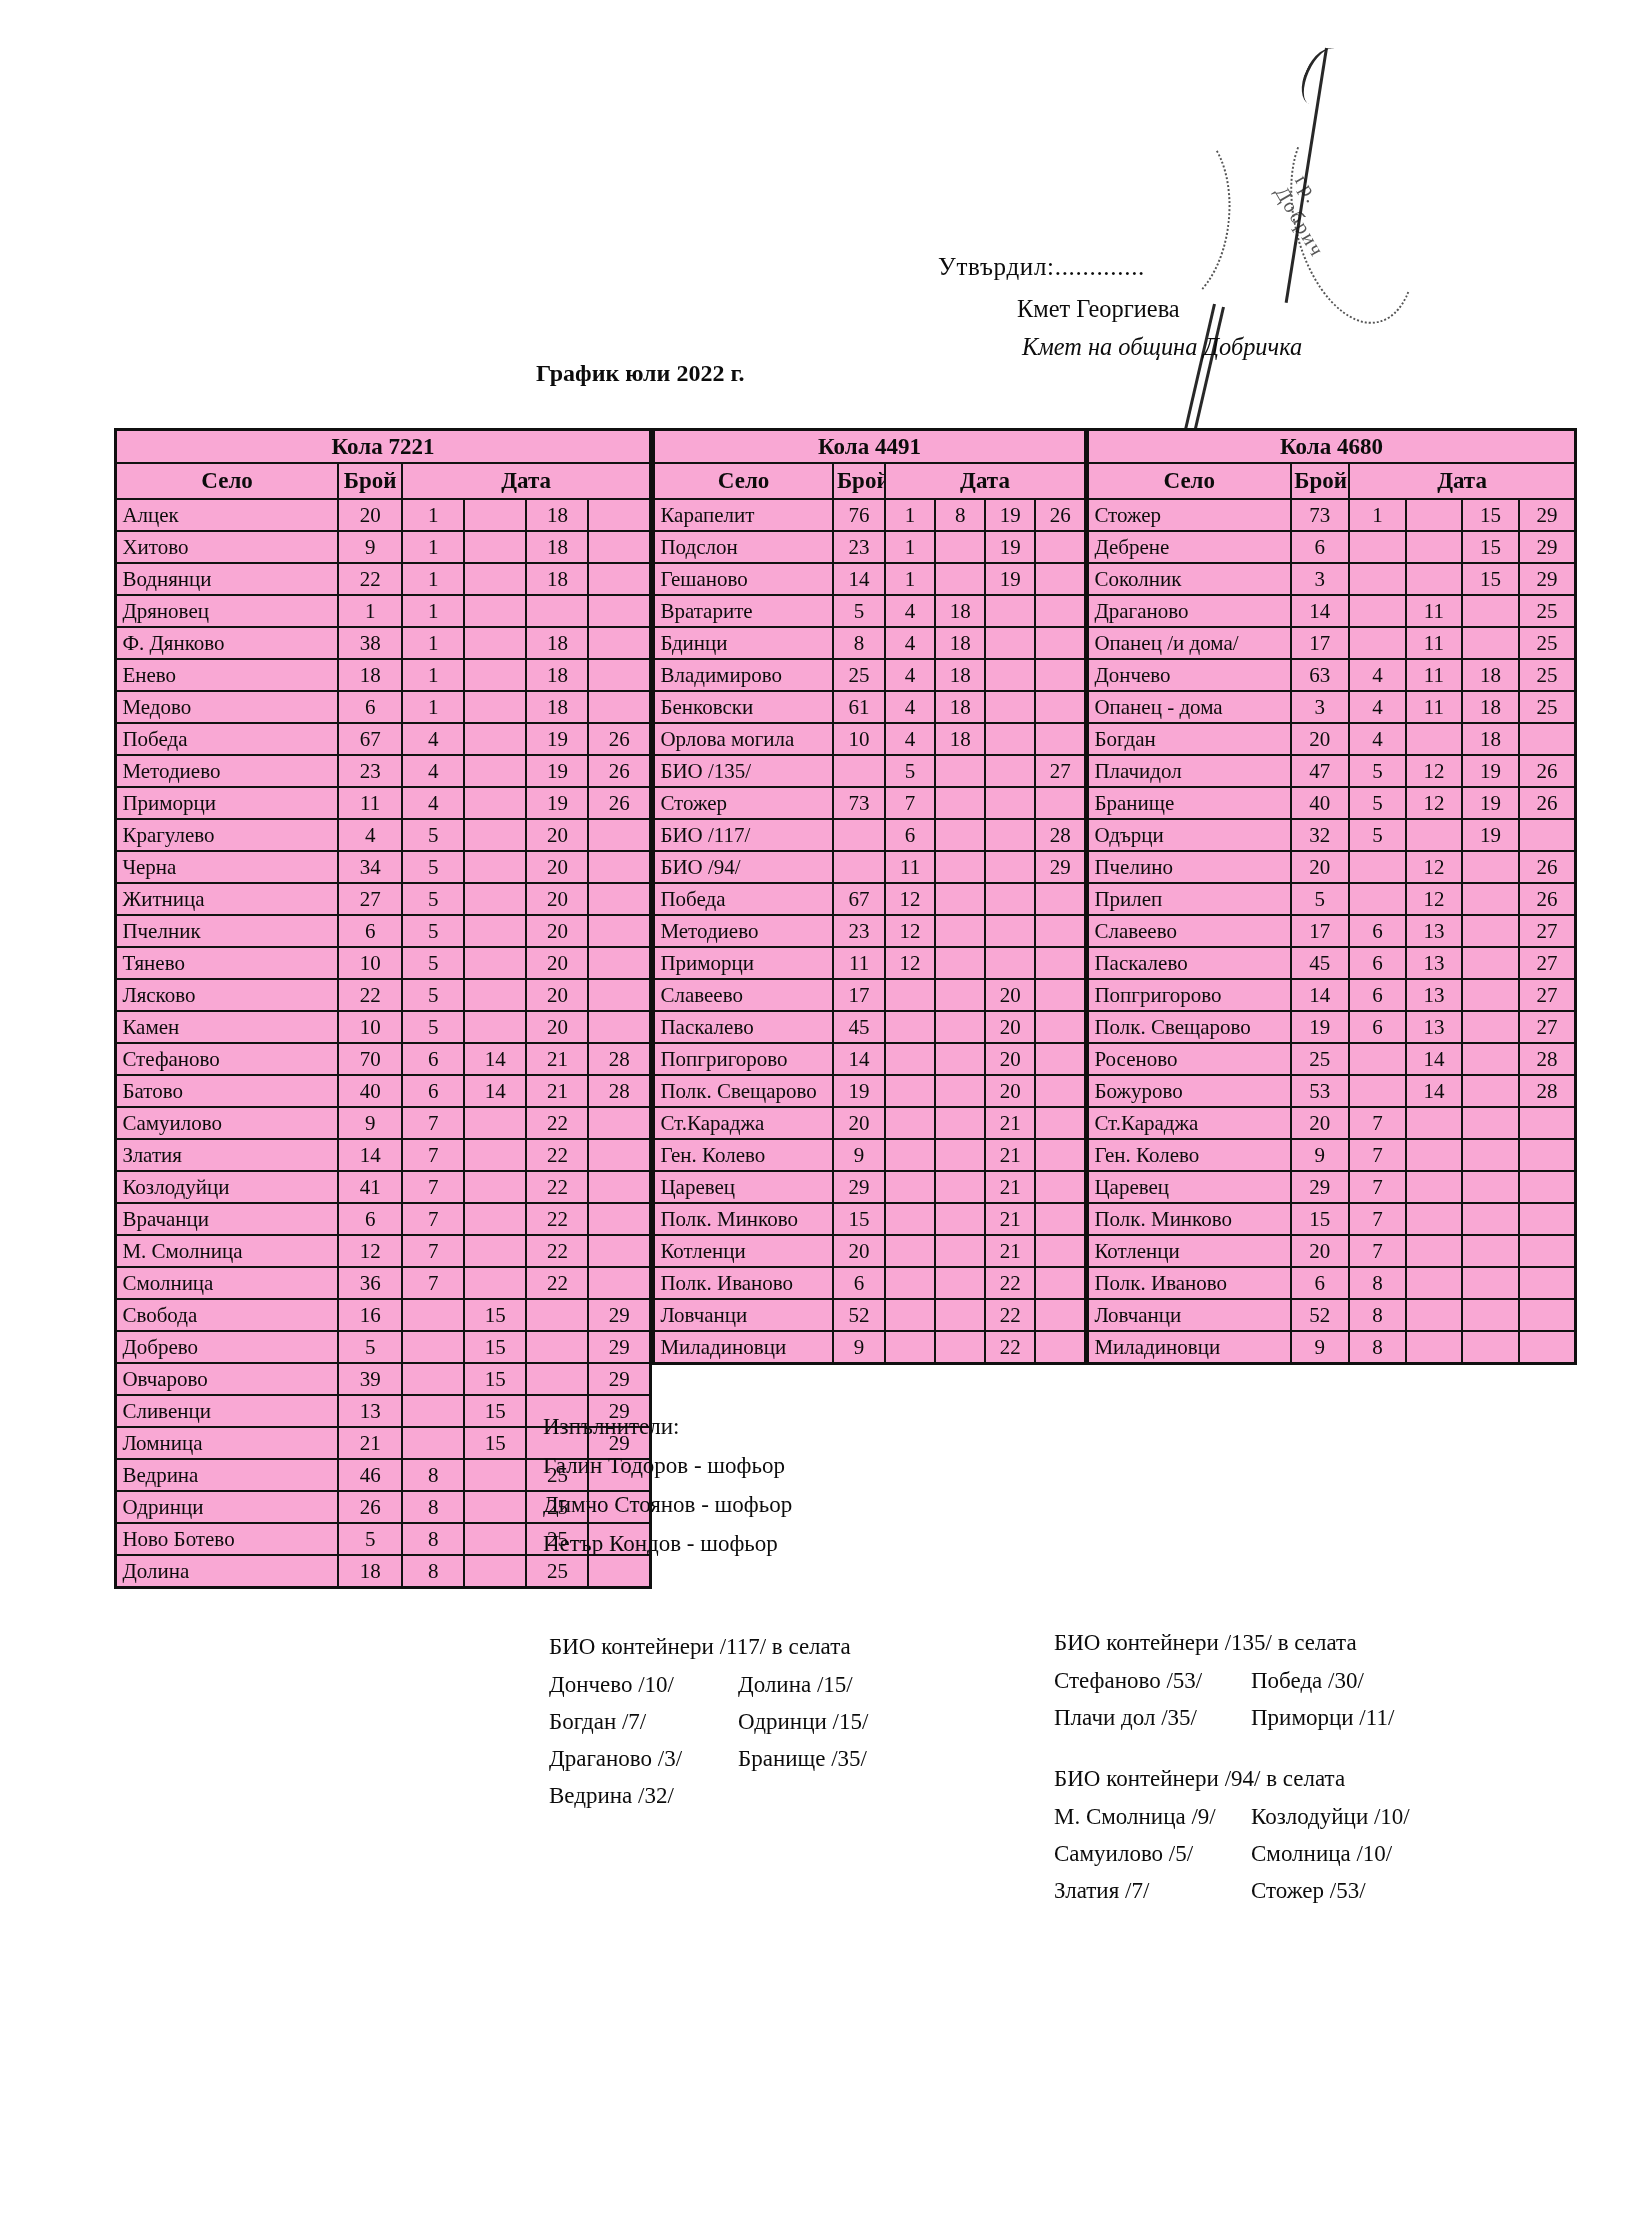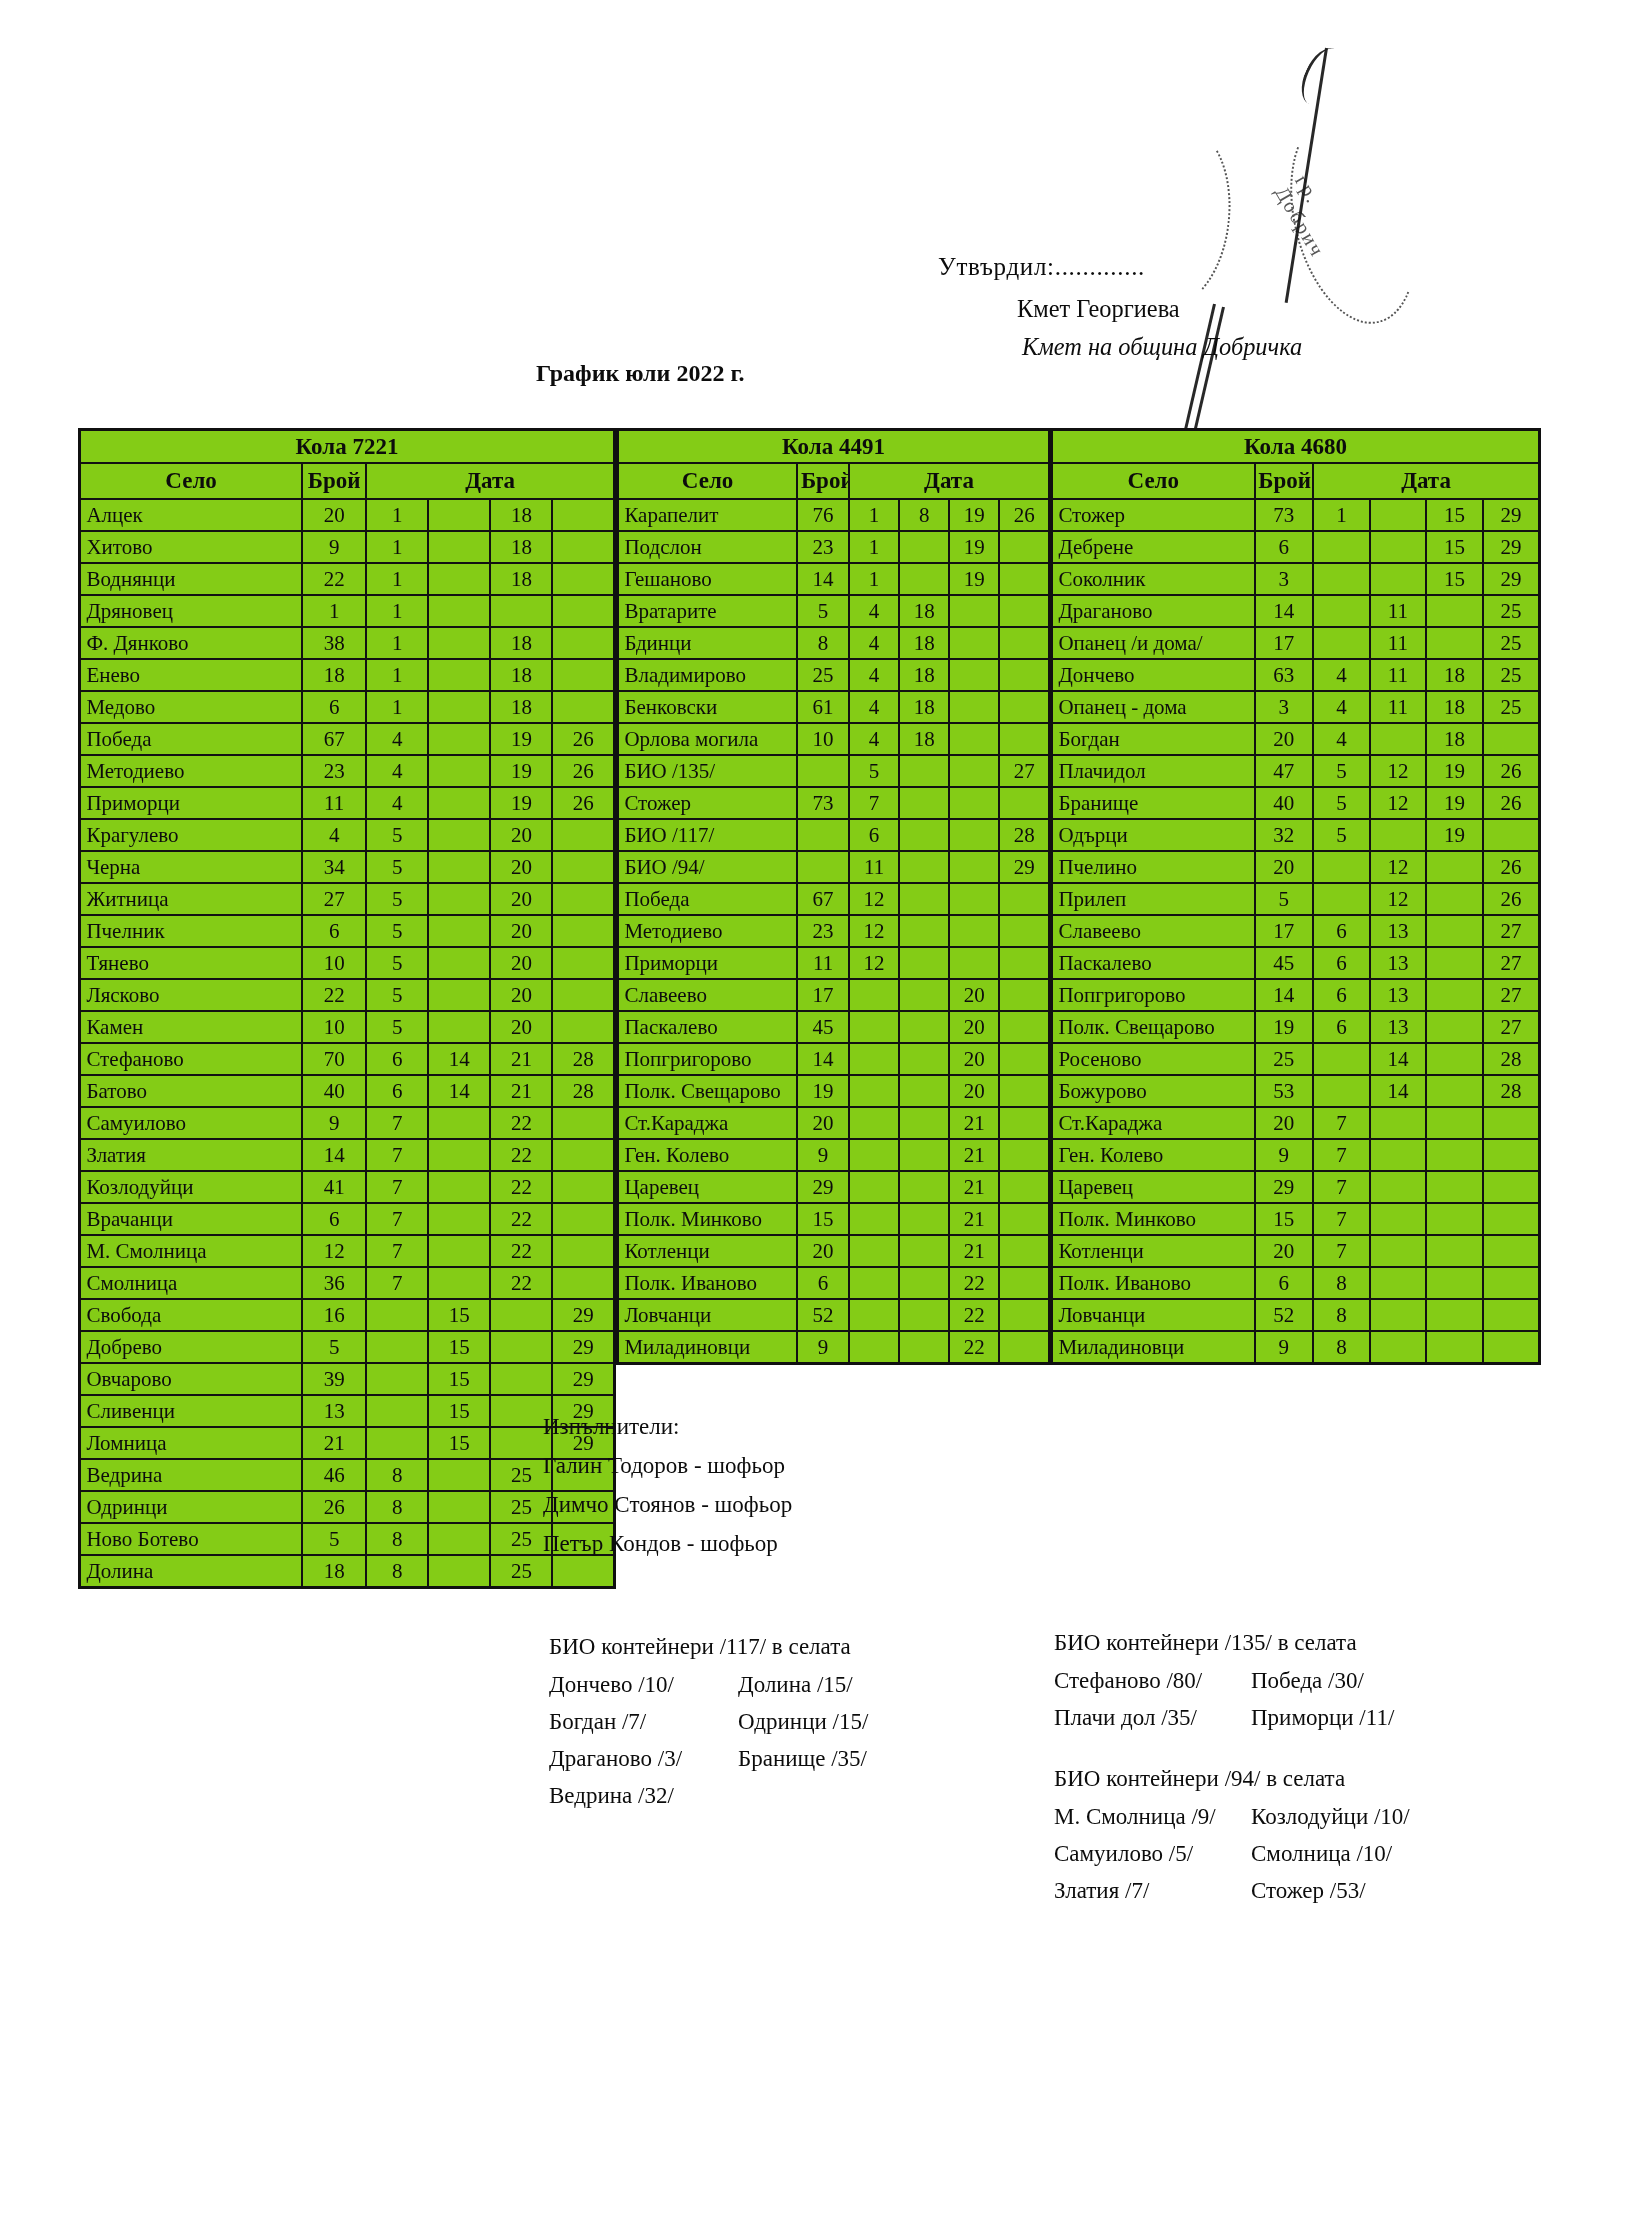--- a/index.html
+++ b/index.html
@@ -13,21 +13,22 @@
 
   
   .approve-line{left:938px;top:253px;font-size:25px;letter-spacing:0.7px;}
   .approver{left:1017px;top:295px;font-size:24.4px;}
   .approver-title{left:1022px;top:333px;font-size:24.4px;font-style:italic;}
   .doc-title{left:536px;top:360px;font-size:24px;font-weight:bold;}
 
   
   table.sched{
     position:absolute;border-collapse:collapse;table-layout:fixed;
-    background:#84cc16;
+    background:#f9a8d4;
+    margin-left:36px;
   }
   table.sched th,table.sched td{
     border:2px solid #121212;overflow:hidden;white-space:nowrap;
     padding:0 5.4px;
   }
   table.sched th{font-size:23px;font-weight:bold;text-align:center;height:34px;padding:0 2.7px;}
   table.sched th.vtitle{height:31px;border-bottom-width:2.7px;}
   table.sched td{font-size:21px;height:30px;}
   table.sched td.village{text-align:left;}
   table.sched td.num{text-align:center;padding:0 1.4px;}
@@ -889,21 +890,21 @@
       <span>Одринци /15/</span>
       <span>Бранище /35/</span>
     </div>
   </div>
 </div>
 
 <div class="abs bio" id="bio135">
   <div class="bio-title">БИО контейнери /135/ в селата</div>
   <div class="bio-cols">
     <div class="bio-col">
-      <span>Стефаново /80/</span>
+      <span>Стефаново /53/</span>
       <span>Плачи дол /35/</span>
     </div>
     <div class="bio-col">
       <span>Победа /30/</span>
       <span>Приморци /11/</span>
     </div>
   </div>
 </div>
 
 <div class="abs bio" id="bio94">

